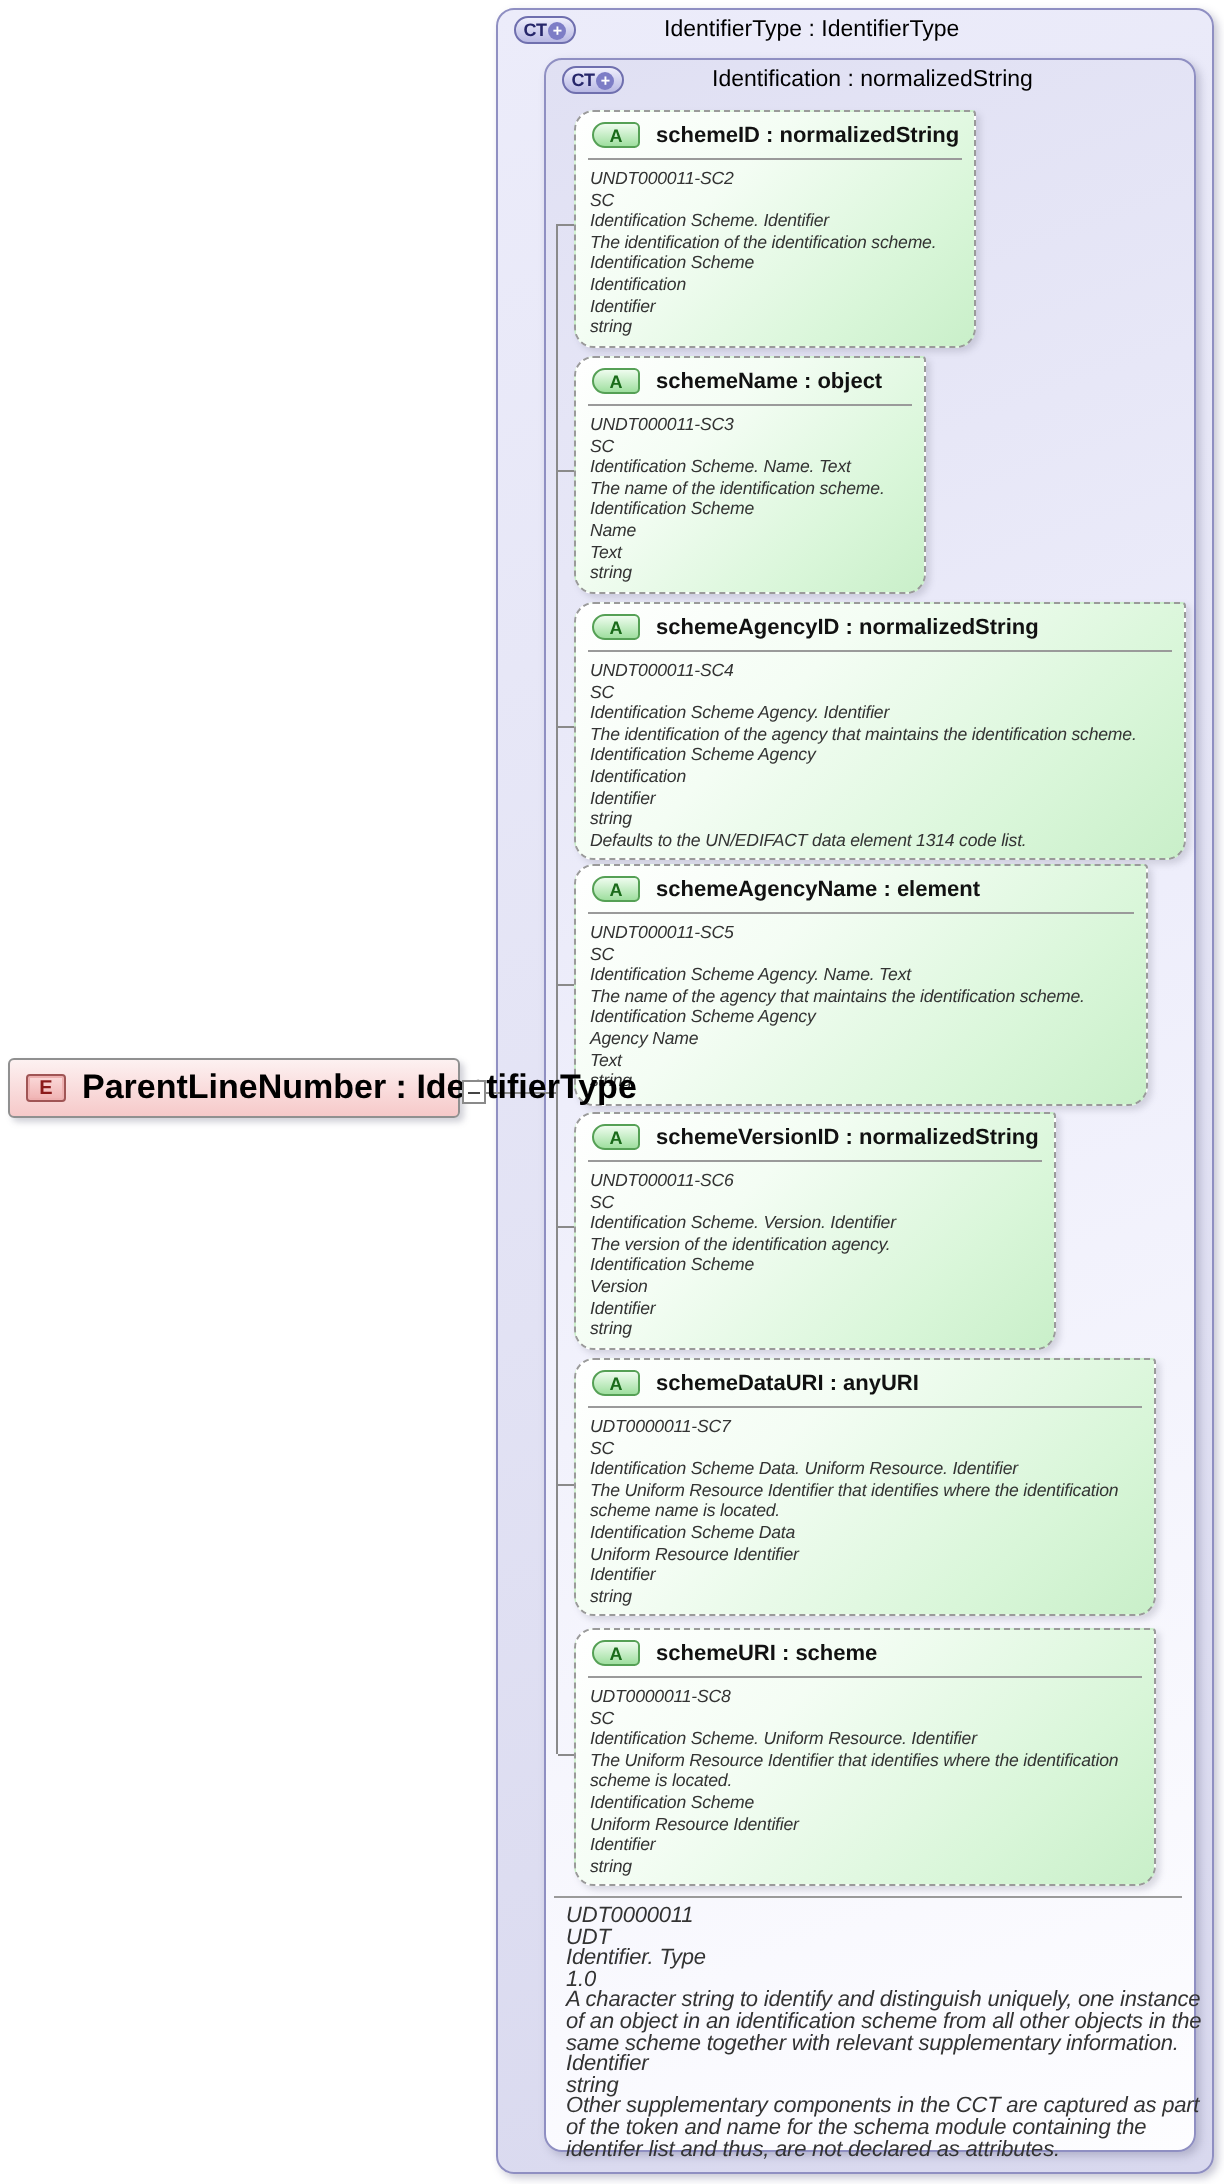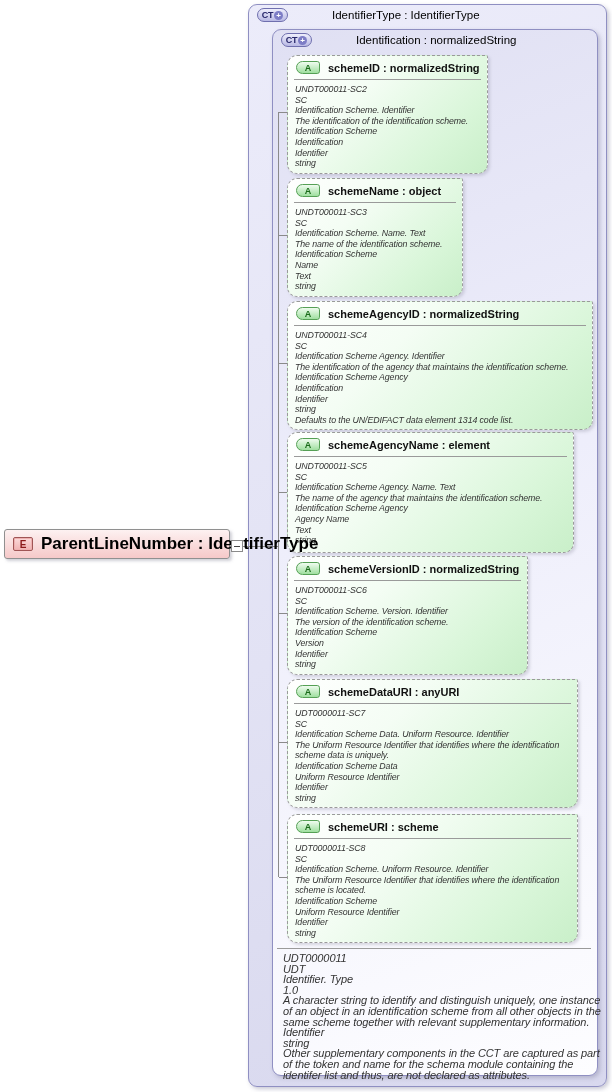--- a/index.html
+++ b/index.html
@@ -173,37 +173,37 @@
 
   <div class="attr-box attr5">
     <div class="attr-head">
       <span class="a-icon">A</span>
       <span class="attr-title">schemeVersionID : normalizedString</span>
     </div>
     <div class="attr-sep"></div>
     <div class="attr-lines">UNDT000011-SC6
 SC
 Identification Scheme. Version. Identifier
-The version of the identification scheme.
+The version of the identification agency.
 Identification Scheme
 Version
 Identifier
 string</div>
   </div>
 
   <div class="attr-box attr6">
     <div class="attr-head">
       <span class="a-icon">A</span>
       <span class="attr-title">schemeDataURI : anyURI</span>
     </div>
     <div class="attr-sep"></div>
     <div class="attr-lines">UDT0000011-SC7
 SC
 Identification Scheme Data. Uniform Resource. Identifier
-The Uniform Resource Identifier that identifies where the identification scheme data is uniquely.
+The Uniform Resource Identifier that identifies where the identification scheme name is located.
 Identification Scheme Data
 Uniform Resource Identifier
 Identifier
 string</div>
   </div>
 
   <div class="attr-box attr7">
     <div class="attr-head">
       <span class="a-icon">A</span>
       <span class="attr-title">schemeURI : scheme</span>

